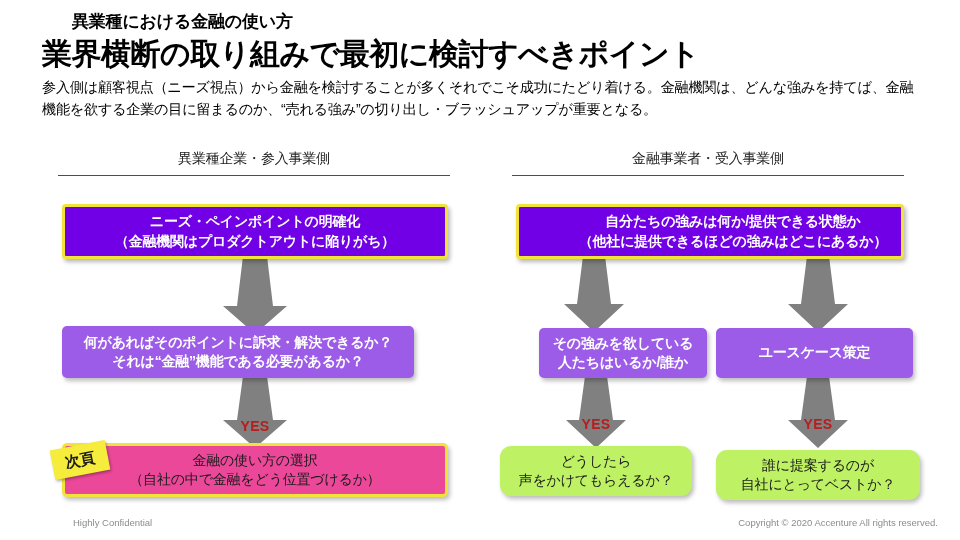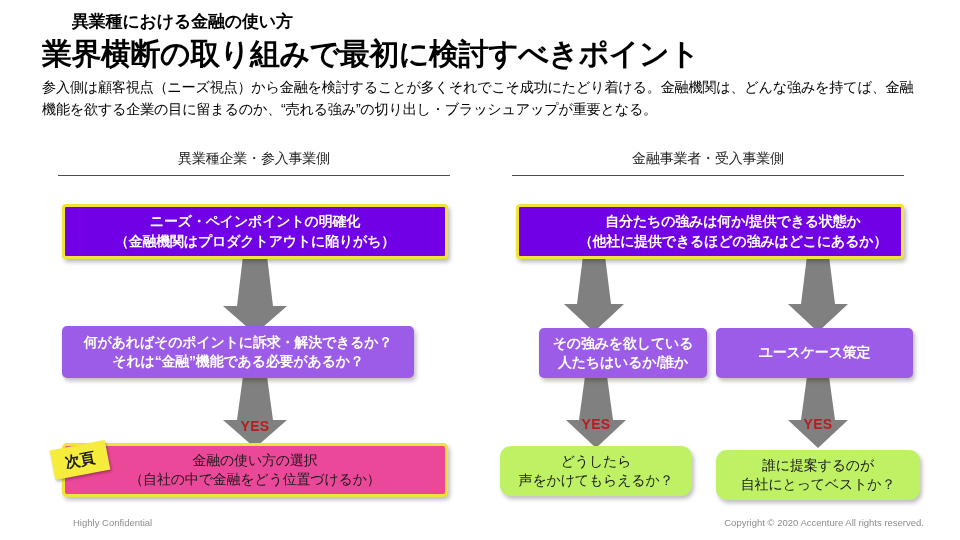--- a/index.html
+++ b/index.html
@@ -172,21 +172,21 @@
   
   .footer-left, .footer-right {
     position: absolute;
     bottom: 12px;
     font-size: 9.5px;
     color: #8c8c8c;
     letter-spacing: 0px;
     white-space: nowrap;
   }
   .footer-left  { left: 33px; margin-left: 40px; }
-  .footer-right { right: 36px; margin-left: 22px; }
+  .footer-right { right: 22px; margin-left: 22px; }
 </style>
 </head>
 <body>
 
 <div id="slide">
 
   <div class="eyebrow">異業種における金融の使い方</div>
   <div class="title">業界横断の取り組みで最初に検討すべきポイント</div>
   <div class="lead">参入側は顧客視点（ニーズ視点）から金融を検討することが多くそれでこそ成功にたどり着ける。金融機関は、どんな強みを持てば、金融機能を欲する企業の目に留まるのか、“売れる強み”の切り出し・ブラッシュアップが重要となる。</div>
 

